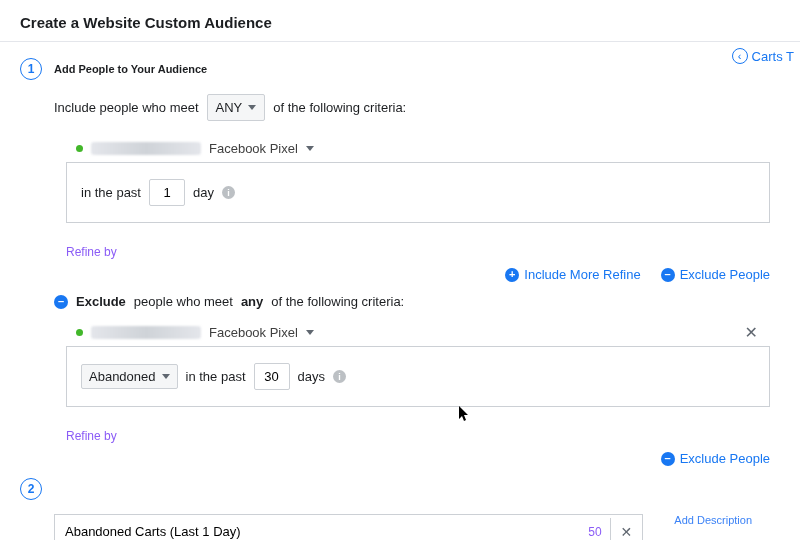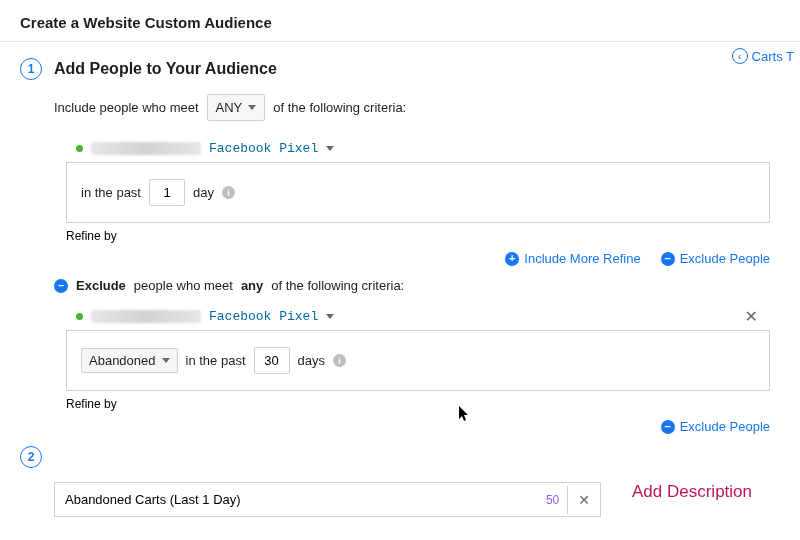--- a/index.html
+++ b/index.html
@@ -5,49 +5,49 @@
   * { box-sizing: border-box; }
   html, body { margin:0; padding:0; font-family: -apple-system, BlinkMacSystemFont, "Segoe UI", Helvetica, Arial, sans-serif; font-size:13px; color:#1c1e21; background:#fff; }
   .page { width:800px; height:540px; position:relative; overflow:hidden; }
   .header { padding:14px 20px 10px 20px; border-bottom:1px solid #e4e6eb; font-weight:700; font-size:15px; }
   .body { padding:10px 0 0 20px; }
   .top-row { position:relative; }
   .show-tips { position:absolute; right:6px; top:6px; color:#1877f2; font-size:13px; display:flex; align-items:center; gap:4px; }
   .show-tips .chev { width:16px; height:16px; border:1.5px solid #1877f2; border-radius:50%; display:flex; align-items:center; justify-content:center; font-size:11px; line-height:1; }
   .section-row { display:flex; align-items:center; gap:12px; margin:6px 0 14px 0; }
   .step-badge { width:22px; height:22px; border:1.5px solid #1877f2; color:#1877f2; border-radius:50%; display:flex; align-items:center; justify-content:center; font-size:12px; font-weight:600; flex:0 0 auto; }
-  .section-title { font-weight:700; font-size:16px; }
+  .section-title { font-weight:700; font-size:11px; }
   .content { margin-left:34px; margin-right:30px; }
   .sentence { display:flex; align-items:center; gap:8px; margin-bottom:14px; font-size:13px; color:#1c1e21;margin-top:8px; }
   .sentence.exclude { margin-top:6px; margin-bottom:10px; }
   .mini-icon { width:14px; height:14px; border-radius:50%; display:inline-flex; align-items:center; justify-content:center; color:#fff; font-size:11px; font-weight:700; line-height:1; flex:0 0 auto; }
   .mi-plus { background:#1877f2; }
   .mi-minus { background:#1877f2; }
   .dd { border:1px solid #ccd0d5; background:#f5f6f7; padding:5px 8px; display:inline-flex; align-items:center; gap:6px; border-radius:2px; cursor:pointer; font-size:13px; }
   .dd.small { padding:4px 7px; }
   .caret { width:0; height:0; border-left:4px solid transparent; border-right:4px solid transparent; border-top:5px solid #606770; }
   .pixel-bar { margin-left:12px; display:flex; align-items:center; gap:8px; margin-bottom:0; position:relative; }
   .pixel-chip { display:flex; align-items:center; gap:8px; padding:6px 10px; cursor:pointer; }
   .pixel-chip .status-dot { width:7px; height:7px; background:#42b72a; border-radius:50%; }
   .blurred { width:110px; height:13px; background:linear-gradient(90deg,#e4e6eb,#cfd3d8,#e4e6eb); border-radius:3px; filter:blur(1px); }
-  .pixel-label { font-weight:400; color:#0369a1;font-family:Liberation Mono, monospace; }
+  .pixel-label { font-weight:400; color:#404040; }
   .close-x { color:#606770; cursor:pointer; font-size:16px; padding:0 6px; }
   .criteria-box { border:1px solid #ccd0d5; padding:16px 14px 16px 14px; margin-left:12px; margin-right:0; }
   .criteria-row { display:flex; align-items:center; gap:8px; }
   .num-input { border:1px solid #ccd0d5; padding:5px 6px; width:36px; text-align:center; font-size:13px; border-radius:2px; }
   .info-icon { width:13px; height:13px; border-radius:50%; background:#bcc0c4; color:#fff; font-size:9px; display:inline-flex; align-items:center; justify-content:center; font-weight:700; }
-  .refine { color:#000000; font-size:12px; margin:6px 0 8px 12px; cursor:pointer; }
+  .refine { color:#8b5cf6; font-size:12px; margin:22px 0 8px 12px; cursor:pointer; }
   .action-row { display:flex; justify-content:flex-end; gap:20px; margin:6px 30px 12px 0; }
   .action-link { color:#1877f2; font-size:13px; display:flex; align-items:center; gap:5px; cursor:pointer; }
   .name-area { display:flex; align-items:flex-start; gap:31px; margin-left:34px; margin-right:48px; margin-top:10px; }
   .name-input-wrap { flex:1; border:1px solid #ccd0d5; display:flex; align-items:center; padding:0; }
   .name-input { flex:1; border:none; padding:9px 10px; font-size:13px; outline:none; }
   .char-count { color:#8b5cf6; font-size:12px; padding:0 8px; }
   .clear-name { border-left:1px solid #ccd0d5; padding:6px 10px; color:#606770; cursor:pointer; font-size:14px; }
-  .add-desc { color:#be185d; font-size:17px; cursor:pointer; white-space:nowrap; }
+  .add-desc { color:#3b82f6; font-size:11px; cursor:pointer; white-space:nowrap; }
   .cursor-ptr { position:absolute; left:459px; top:406px; font-size:14px; pointer-events:none; }
   .exclude-close { margin-left:auto; margin-right:6px; }
 </style>
 </head>
 <body>
 
 <div class="page">
 
   <div class="header">Create a Website Custom Audience</div>
 

